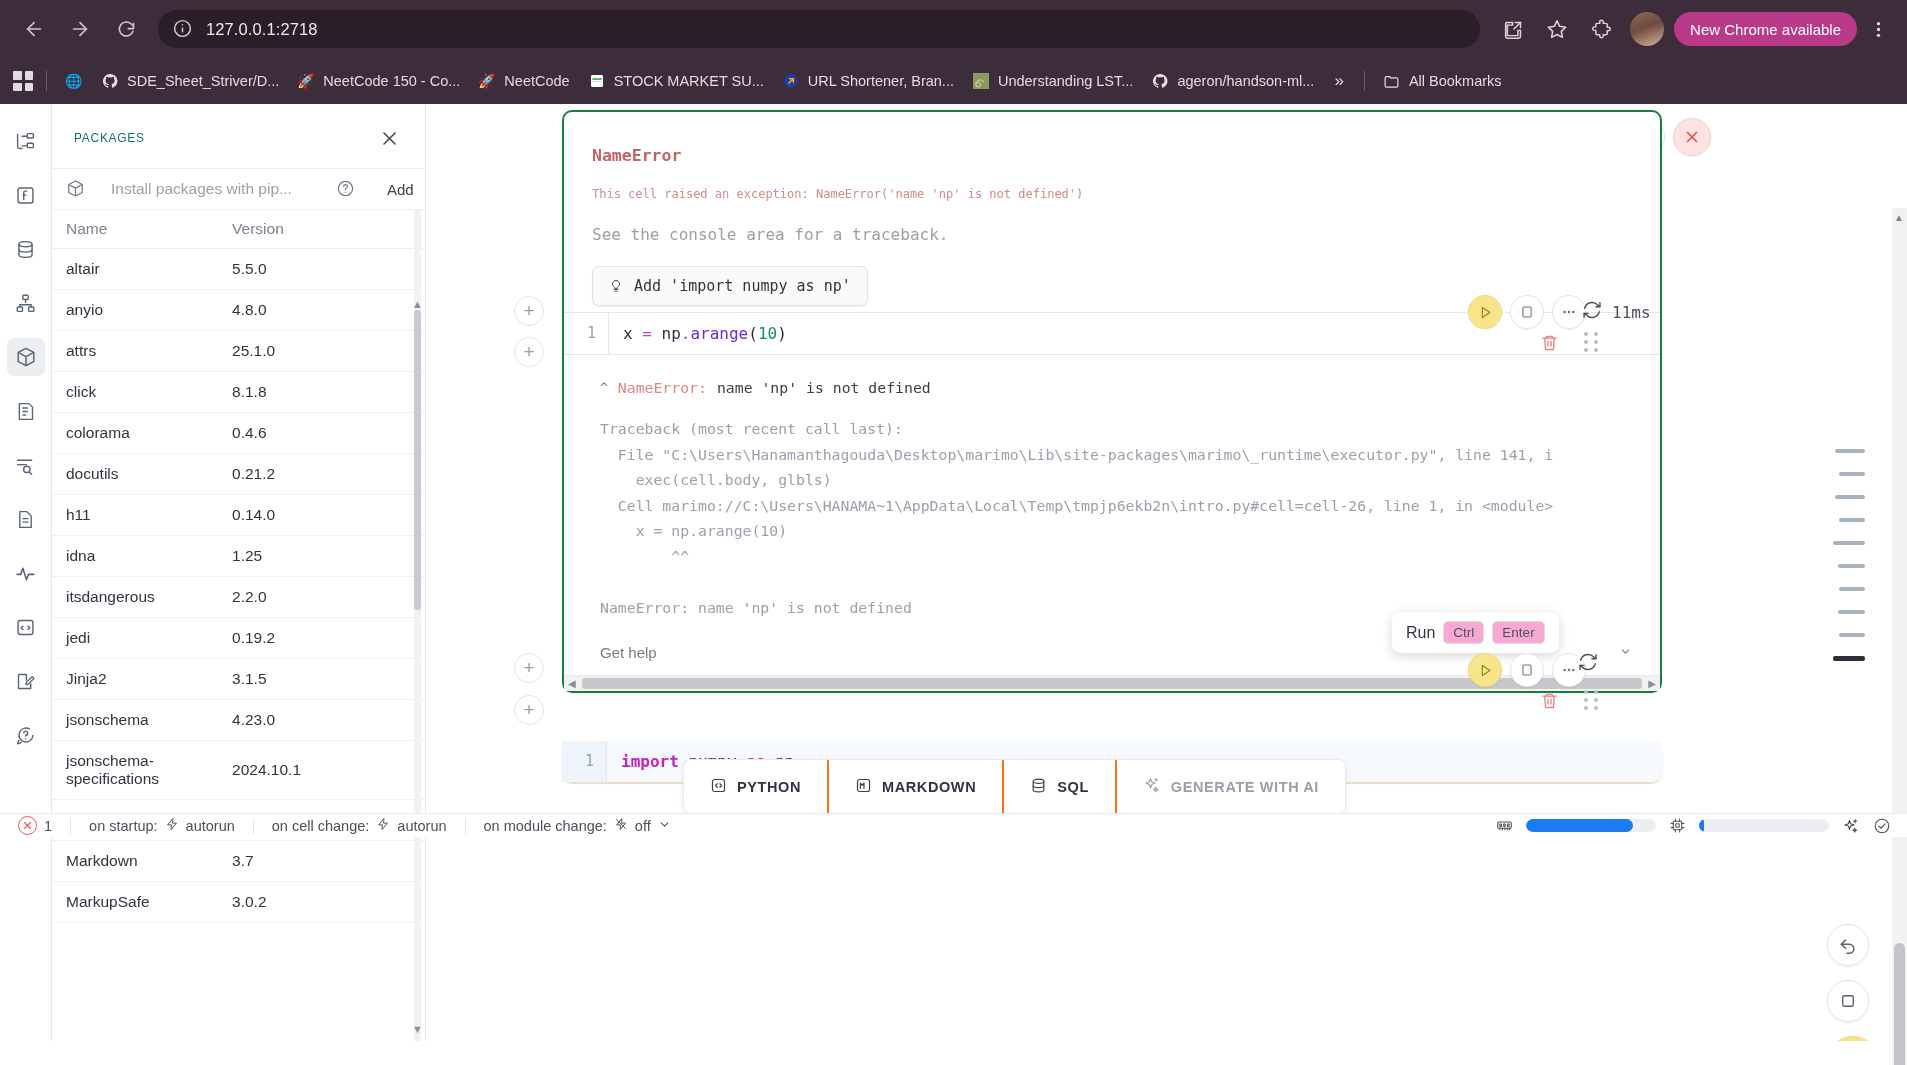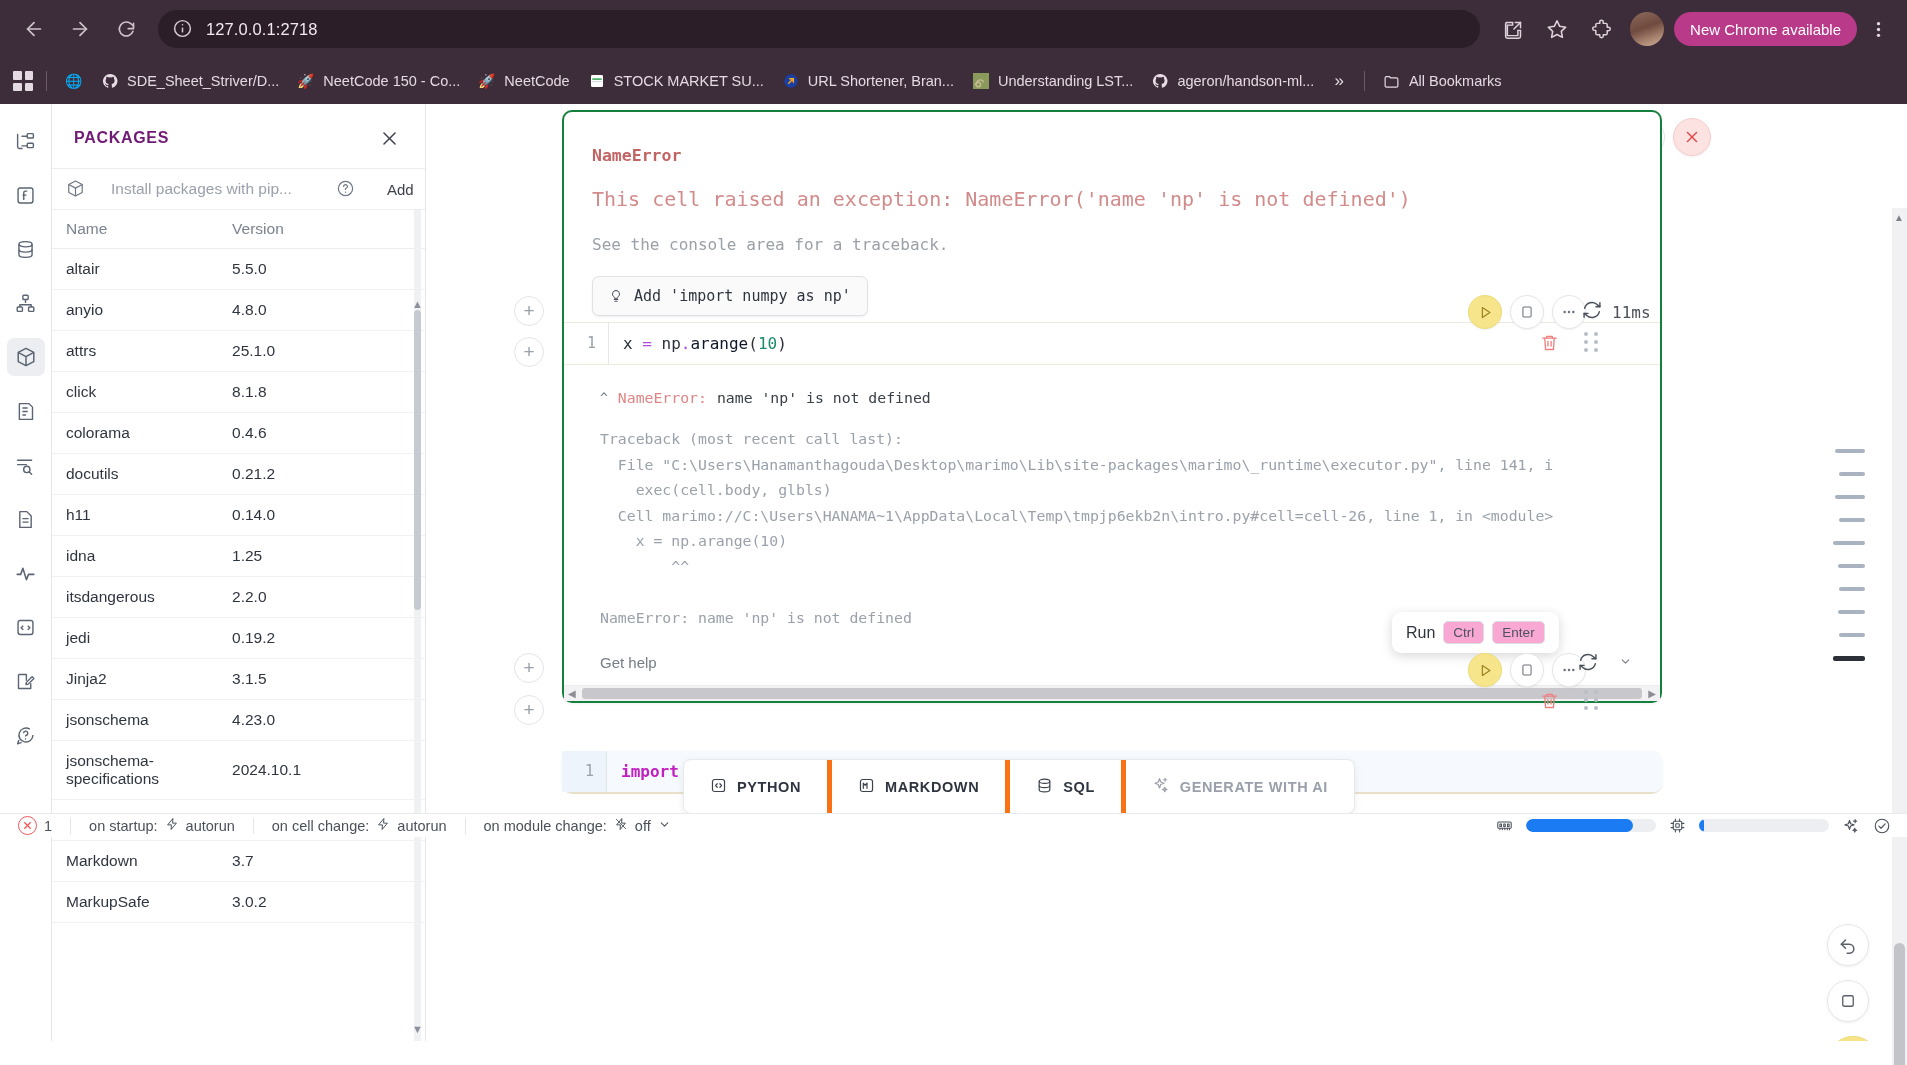--- a/index.html
+++ b/index.html
@@ -49,21 +49,21 @@
 
   
   .rail { width: 52px; background:#fff; border-right:1px solid #e6e6ea; padding-top:18px;
           display:flex; flex-direction:column; align-items:center; gap:16px; flex:0 0 auto;}
   .rail-btn { width:38px;height:38px;border-radius:7px; display:flex;align-items:center;justify-content:center; color:#5a6472;}
   .rail-btn.active { background:#eceef1; }
 
   
   .panel { width: 374px; background:#fff; border-right:1px solid #e6e6ea; flex:0 0 auto; display:flex; flex-direction:column;}
   .panel-head { display:flex; align-items:center; justify-content:space-between; padding: 20px 22px 16px 22px; }
-  .panel-title { font-size:16px; font-weight:700; letter-spacing:.7px; color:#701a75; }
+  .panel-title { font-size:12px; font-weight:400; letter-spacing:.7px; color:#0f766e; }
   .panel-close { width:28px;height:28px; display:flex;align-items:center;justify-content:center; color:#3d424d; font-size:21px;}
   .panel-search { display:flex; align-items:center; gap:25px; padding: 10px 14px; border-top:1px solid #eceef1; border-bottom:1px solid #eceef1;}
   .panel-search .cube { width:20px;height:20px;color:#6d7684;flex:0 0 auto;}
   .panel-search input { border:0; outline:0; font-size:15.5px; color:#7a828e; flex:1 1 auto; background:transparent; font-family:"Liberation Sans",sans-serif;}
   .panel-search input::placeholder { color:#9aa1ab; }
   .panel-search .qmark { width:20px;height:20px;color:#6d7684;flex:0 0 auto;}
   .panel-search .add { font-size:15px; color:#3d424d; padding-left:6px; }
   .pkg-wrap { flex:1 1 auto; position:relative; overflow:hidden; }
   table.pkgs { width: 100%; border-collapse: collapse; table-layout: fixed; }
   table.pkgs th { text-align:left; font-weight:400; color:#7b838f; font-size:15.5px; padding: 10px 8px 10px 0; border-bottom:1px solid #eceef1;}
@@ -79,36 +79,36 @@
 
   .cell-stack { position:absolute; left:136px; top:6px; width: 1100px; }
 
   
   .cell-error {
     position:relative; border:2px solid #15803d; border-radius:10px; background:#fff;
     box-shadow: 0 1px 3px rgba(0,0,0,.05);
   }
   .err-block { padding: 34px 28px 6px 28px; font-family:"DejaVu Sans Mono", monospace; }
   .err-title { color:#c26464; font-weight:700; font-size:16.5px; margin-bottom:22px;}
-  .err-msg { color:#d28b8b; font-size:20px; margin-bottom:24px; }
+  .err-msg { color:#d28b8b; font-size:12px; margin-bottom:24px; }
   .err-sub { color:#9aa0a8; font-size:16px; margin-bottom:22px;}
   .err-fixbtn {
     display:inline-flex; align-items:center; gap:10px; border:1px solid #dfe1e5; background:#fafafa;
     border-radius:7px; padding:10px 16px; font-family:"DejaVu Sans Mono", monospace; font-size:15px; color:#2f3540;
     box-shadow: 0 1px 2px rgba(0,0,0,.07);
   }
   .err-fixbtn .bulb { width:15px; height:17px; color:#4a5060; }
 
   .cm-row { display:flex; border-top:1px solid #eceadf; border-bottom:1px solid #eceadf; position:relative; background:#fff;}
   .ln { width: 44px; text-align:right; padding: 11px 12px 11px 0; color:#9aa1ab; font-family:"DejaVu Sans Mono",monospace; font-size:15px;}
   .code { flex:1 1 auto; padding: 11px 0 11px 14px; font-family:"DejaVu Sans Mono",monospace; font-size:16px; color:#2b3038;
           border-left:1px solid #e4e6ea; }
   .k-op { color:#b14ad6; }
   .k-kw { color:#c021c0; font-weight:600;}
-  .k-fn { color:#0f172a; }
+  .k-fn { color:#6d28d9; }
   .k-num { color:#1a8a6d; }
 
   .tb-block { padding: 20px 28px 6px 36px; font-family:"DejaVu Sans Mono", monospace; font-size:14.8px; line-height: 1.72; }
   .tb-head { color:#3a4049; margin-bottom: 16px; display:flex; align-items:center; gap:10px;}
   .tb-head .caret { color:#6b7280; font-size:13px; }
   .tb-head .et { color:#e08585; }
   .tb-pre { color:#9aa1ab; white-space: pre; overflow:hidden; }
   .gethelp { padding: 18px 28px 14px 36px; color:#757d88; font-size:15px; display:flex; align-items:center; gap:8px;justify-content:space-between;}
   .hscroll { height: 16px; background:#f2f2f4; border-top:1px solid #ececee; display:flex; align-items:center; padding:0 4px; }
   .hscroll .bar { height:11px; background:#c8c8cc; border-radius:3px; flex:1 1 auto; margin:0 6px; }
@@ -135,21 +135,21 @@
 
   
   .elapsed { position:absolute; display:flex; align-items:center; gap:10px; color:#4b515b; font-size:16px; font-family:"DejaVu Sans Mono",monospace;}
   .dots6 { display:grid; grid-template-columns:1fr 1fr; gap:4px 6px; width:14px;}
   .dots6 i { width:4px;height:4px;border-radius:50%; background:#b9bec6; display:block;}
 
   
   .createbar { position:absolute; left:750px; top:921px; display:flex; background:#fff; border:1px solid #e8e9ed;
                border-radius:8px; box-shadow:0 2px 7px rgba(0,0,0,.07); overflow:hidden;}
   .createbar .it { display:flex; align-items:center; gap:10px; padding: 16px 26px; font-size:14.5px;
-                   font-weight:700; letter-spacing:.6px; color:#2f3540; border-right:5px solid #f97316;}
+                   font-weight:700; letter-spacing:.6px; color:#2f3540; border-right:2px solid #f97316;}
   .createbar .it:last-child { border-right:0; color:#9aa0aa; }
 
   
   .minimap { position:absolute; right:42px; top:345px; display:flex; flex-direction:column; gap:19px; align-items:flex-end;}
   .minimap i { display:block; height:4px; background:#a9b2bf; border-radius:2px; }
   .minimap i.cur { background:#2c3038; height:5px; }
 
   
   .fab-col { position:absolute; right:28px; top:820px; display:flex; flex-direction:column; gap:14px;}
   .fab { width:42px;height:42px;border-radius:50%; background:#fff; border:1px solid #e6e7eb;

